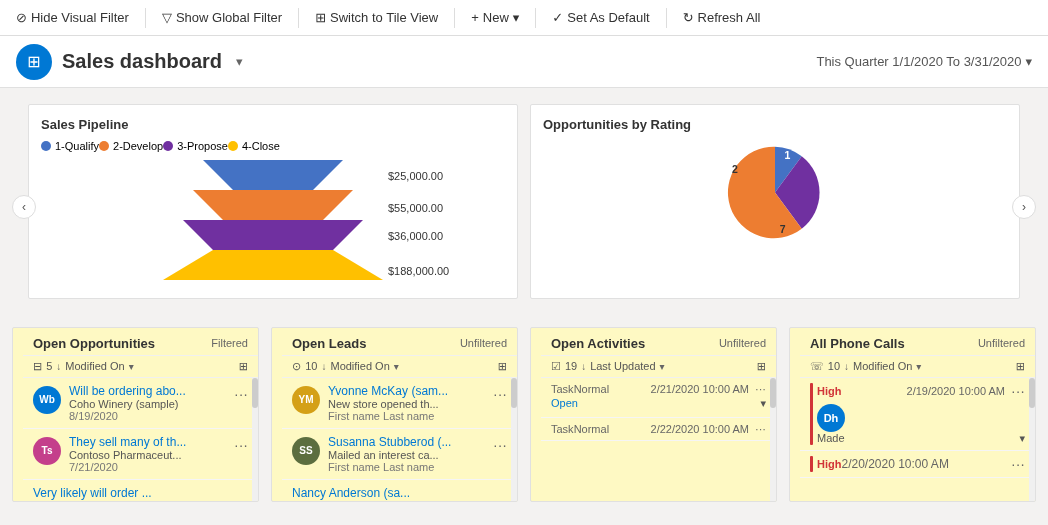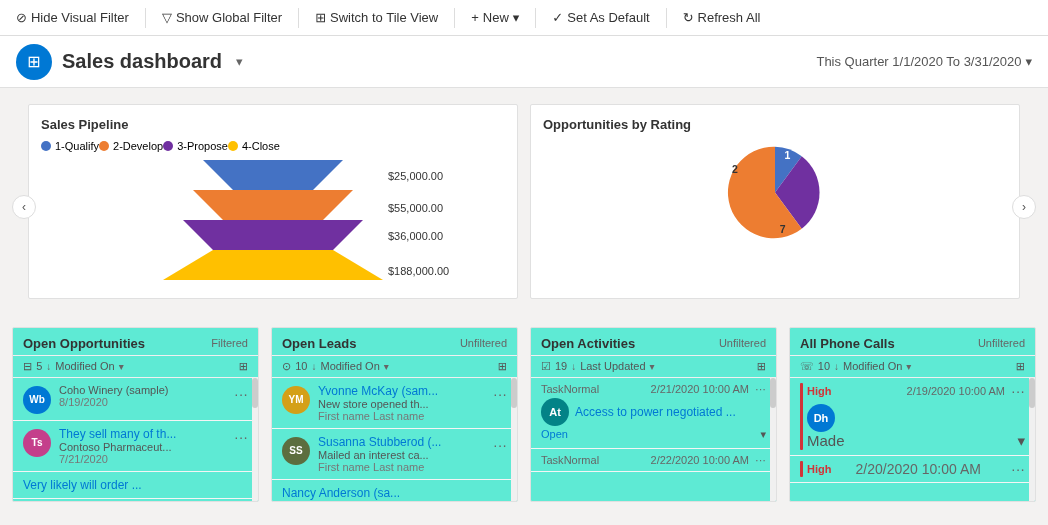--- a/index.html
+++ b/index.html
@@ -85,26 +85,27 @@
     .pie-legend { display: flex; gap: 12px; margin-bottom: 8px; }
 
     
     .cards-row {
       display: grid;
       grid-template-columns: 1fr 1fr 1fr 1fr;
       gap: 12px;
       height: 175px;
     }
     .list-card {
-      background: #5eead4;
+      background: #fef9c3;
       border: 1px solid #e0e0e0;
       border-radius: 2px;
       overflow: hidden;
       display: flex;
       flex-direction: column;
+      padding-left: 10px;
     }
     .list-card-header {
       display: flex; justify-content: space-between; align-items: center;
       padding: 8px 10px 4px;
       font-size: 13px; font-weight: 600; color: #333;
       border-bottom: 1px solid #f0f0f0;
     }
     .list-card-header-right { font-size: 11px; color: #666; font-weight: 400; }
     .list-card-subheader {
       display: flex; align-items: center; gap: 4px;
@@ -160,21 +161,21 @@
     
     .phone-row {
       padding: 5px 10px;
       border-bottom: 1px solid #f5f5f5;
     }
     .phone-meta { display: flex; justify-content: space-between; align-items: center; font-size: 11px; color: #666; }
     .phone-priority { font-weight: 600; }
     .high-priority { color: #d13438; }
     .phone-main { display: flex; align-items: center; gap: 6px; margin-top: 3px; }
     .phone-title { font-size: 12px; color: #0078d4; white-space: nowrap; overflow: hidden; text-overflow: ellipsis; }
-    .phone-status { display: flex; align-items: center; justify-content: space-between; font-size: 15px; color: #555; }
+    .phone-status { display: flex; align-items: center; justify-content: space-between; font-size: 11px; color: #555; }
     .priority-bar { width: 3px; border-radius: 1px; align-self: stretch; flex-shrink: 0; }
 
     
     .nav-arrow {
       position: absolute;
       top: 50%;
       transform: translateY(-50%);
       width: 24px; height: 24px;
       background: #fff;
       border: 1px solid #ddd;
@@ -324,20 +325,21 @@
         <span>5</span>
         <span class="sort-icon">↓</span>
         <span>Modified On</span>
         <span class="sort-icon">▾</span>
         <span style="margin-left:auto">⊞</span>
       </div>
       <div class="list-card-content">
         <div class="list-item">
           <div class="avatar" style="background:#0078d4">Wb</div>
           <div class="list-item-content">
+            <div class="list-item-title">Will be ordering abo...</div>
             <div class="list-item-sub">Coho Winery (sample)</div>
             <div class="list-item-date">8/19/2020</div>
           </div>
           <span class="list-item-more">···</span>
         </div>
         <div class="list-item">
           <div class="avatar" style="background:#c43f8b">Ts</div>
           <div class="list-item-content">
             <div class="list-item-title">They sell many of th...</div>
             <div class="list-item-sub">Contoso Pharmaceut...</div>
@@ -413,24 +415,20 @@
         <span style="margin-left:auto">⊞</span>
       </div>
       <div class="list-card-content">
 
         <div class="activity-row">
           <div class="activity-meta">
             <span>Task</span>
             <span>Normal</span>
             <span style="flex:1;text-align:right">2/21/2020 10:00 AM</span>
             <span style="margin-left:6px;">···</span>
-          </div>
-          <div class="activity-main">
-            <div class="activity-avatar" style="background:#038387">At</div>
-            <span class="activity-title">Access to power negotiated ...</span>
           </div>
           <div class="activity-status">
             <span class="open-badge">Open</span>
             <span>▾</span>
           </div>
         </div>
 
         <div class="activity-row">
           <div class="activity-meta">
             <span>Task</span>
@@ -476,21 +474,21 @@
               <span>▾</span>
             </div>
           </div>
         </div>
 
         <div class="phone-row" style="display:flex; gap:4px;">
           <div class="priority-bar" style="background:#d13438; width:3px; border-radius:1px;"></div>
           <div style="flex:1; min-width:0;">
             <div class="phone-meta">
               <span class="phone-priority high-priority">High</span>
-              <span style="flex:1;text-align:center;font-size:14px;color:#666;">2/20/2020 10:00 AM</span>
+              <span style="flex:1;text-align:left;font-size:12px;color:#666;">2/20/2020 10:00 AM</span>
               <span style="margin-left:6px;font-size:14px;">···</span>
             </div>
           </div>
         </div>
         <div class="scrollbar-track">
             <div class="scrollbar-thumb"></div>
           </div>
       </div>
     </div>
 

